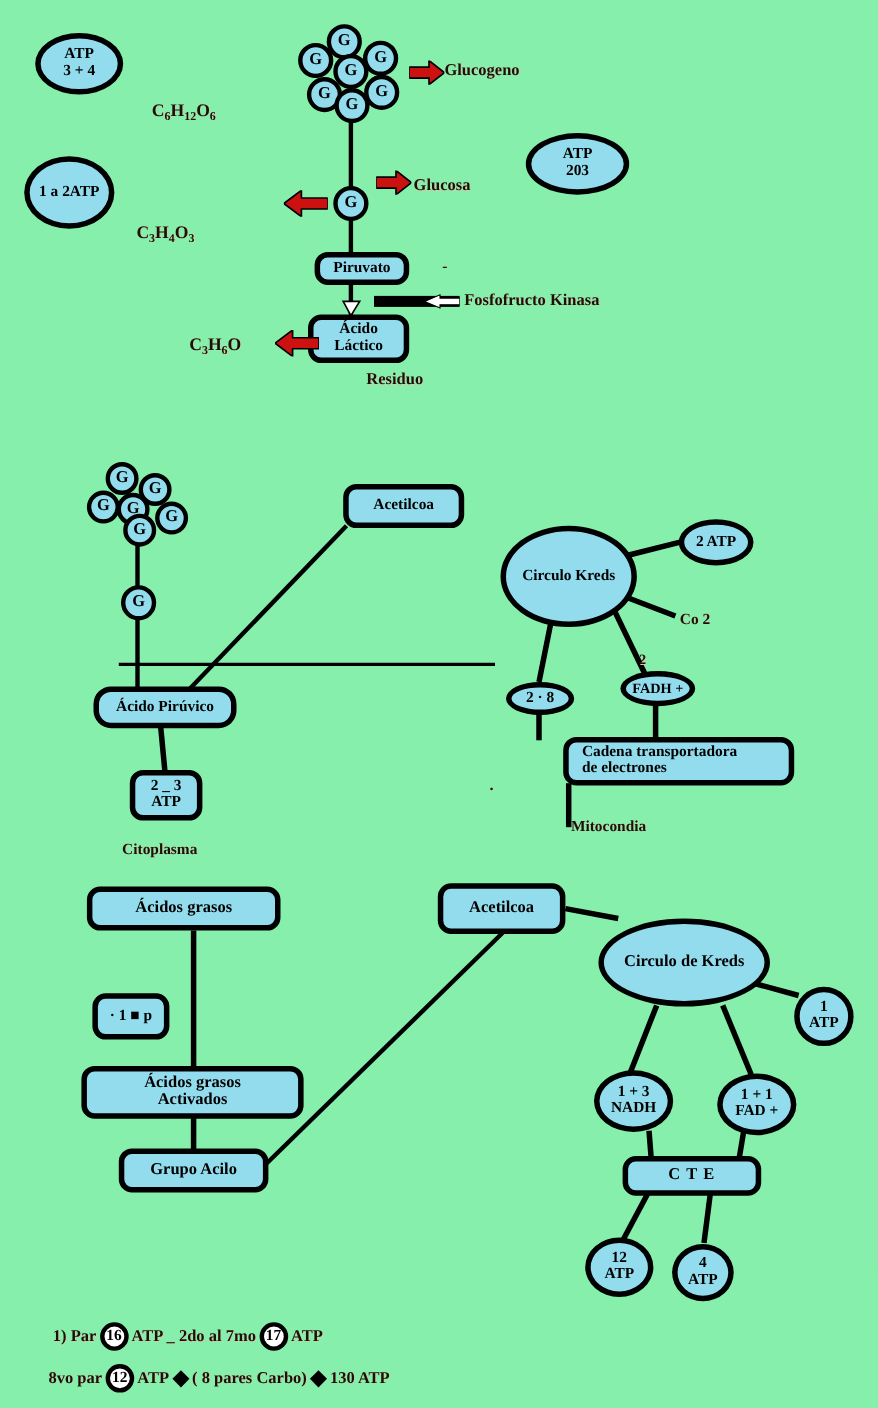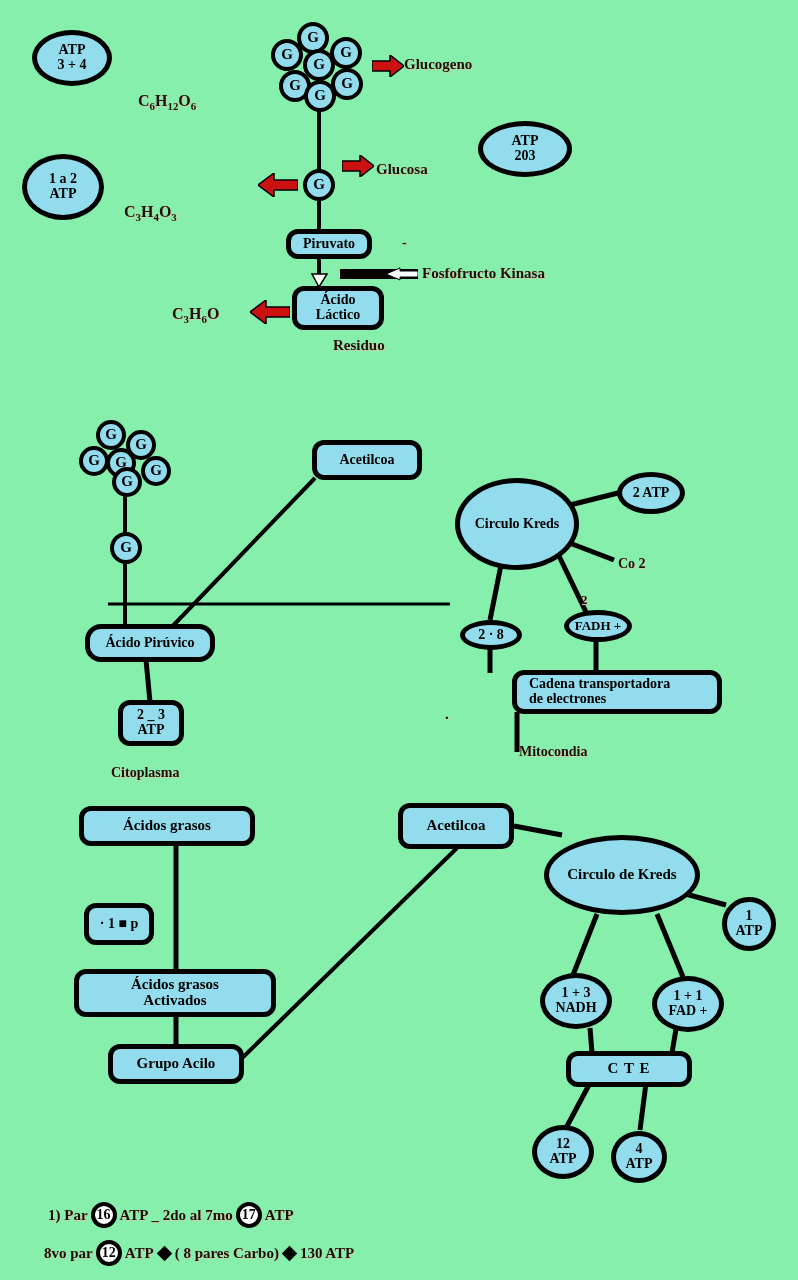--- a/index.html
+++ b/index.html
@@ -173,21 +173,21 @@
 
     <polygon points="312,243 327,243 319,256" fill="#ffffff" stroke="#000" stroke-width="1.5"></polygon>
     <polygon points="312,274 327,274 319,287" fill="#ffffff" stroke="#000" stroke-width="1.5"></polygon>
   </svg>
 
   <div class="node ellipse" style="left:32px; top:30px; width:80px; height:56px; flex-direction:column; font-size:14px;">
     <span>ATP</span>
     <span>3 + 4</span>
   </div>
 
-  <div class="node ellipse" style="left:22px; top:154px; width:82px; height:66px; flex-direction:column; font-size:14px;">
+  <div class="node ellipse" style="left:22px; top:142px; width:82px; height:66px; flex-direction:row; font-size:14px;">
     <span>1 a 2</span>
     <span>ATP</span>
   </div>
 
   <div class="node ellipse" style="left:478px; top:121px; width:94px; height:56px; flex-direction:column; font-size:14px;">
     <span>ATP</span>
     <span>203</span>
   </div>
 
   <div class="node gcircle" style="left:297px; top:22px; width:32px; height:32px;">
@@ -237,21 +237,21 @@
   <div class="node rrect" style="left:286px; top:229px; width:86px; height:30px; font-size:14px;">
     <span>Piruvato</span>
   </div>
 
   <svg class="blackarrow" style="left:340px; top:265px;" width="78" height="18" viewBox="0 0 78 18">
     <rect x="0" y="4" width="78" height="10" fill="#000"></rect>
     <polygon points="46,9 60,3 60,6 78,6 78,12 60,12 60,15" fill="#ffffff" stroke="#000" stroke-width="1"></polygon>
   </svg>
   <div class="label" style="left:422px; top:265px; font-size:15px;">Fosfofructo Kinasa</div>
 
-  <div class="node rrect" style="left:292px; top:286px; width:92px; height:44px; flex-direction:column; font-size:14px;">
+  <div class="node rrect" style="left:280px; top:286px; width:92px; height:44px; flex-direction:column; font-size:14px;">
     <span>Ácido</span>
     <span>Láctico</span>
   </div>
 
   <svg class="redarrow" style="left:250px; top:300px;" width="40" height="24" viewBox="0 0 40 24">
     <polygon points="40,7 16,7 16,0 0,12 16,24 16,17 40,17" fill="#cc1111" stroke="#000" stroke-width="1.5"></polygon>
   </svg>
 
   <div class="label" style="left:333px; top:337px; font-size:15px;">Residuo</div>
 

